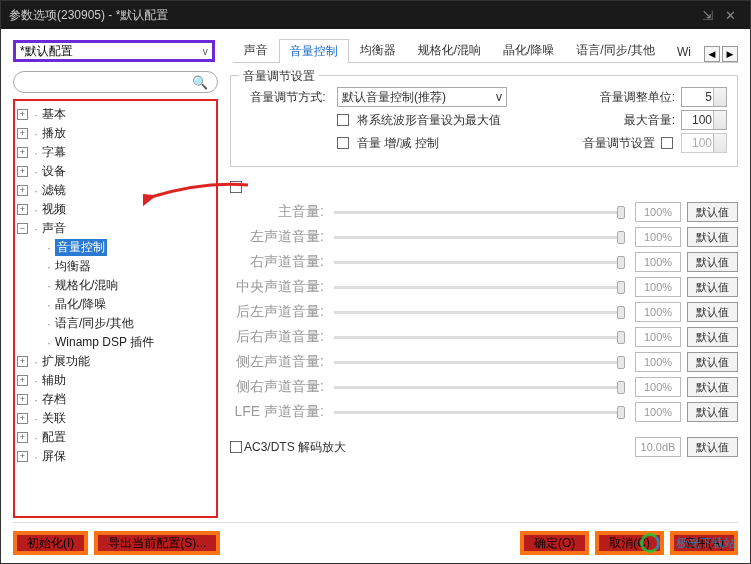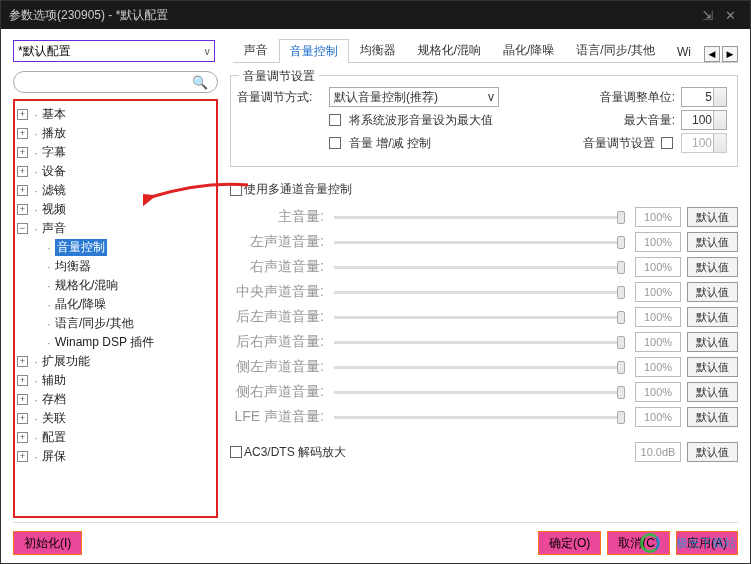--- a/index.html
+++ b/index.html
@@ -3,57 +3,57 @@
 <meta charset="utf-8">
 <style>
 * { box-sizing: border-box; margin: 0; padding: 0; font-family: "Microsoft YaHei", Arial, sans-serif; }
 body { background: #fff; width: 751px; height: 564px; overflow: hidden; }
 .window { width: 751px; height: 564px; border: 1px solid #333; display: flex; flex-direction: column; background: #fff; }
 .titlebar { background: #1a1a1a; color: #ccc; height: 28px; display: flex; align-items: center; padding: 0 8px; font-size: 12px; }
 .titlebar-spacer { flex: 1; }
 .titlebar-icon { color: #888; padding: 0 6px; font-size: 13px; cursor: pointer; }
 .content { flex: 1; display: flex; flex-direction: column; padding: 10px 12px 8px 12px; background: #fff; position: relative; }
 .top-row { display: flex; align-items: center; gap: 6px; margin-bottom: 8px; }
-.config-select { width: 205px; height: 22px; border: 1px solid #6d28d9; font-size: 12px; padding: 0 4px; display: flex; align-items: center; justify-content: space-between; background: #fff; }
+.config-select { width: 205px; height: 22px; border: 3px solid #6d28d9; font-size: 12px; padding: 0 4px; display: flex; align-items: center; justify-content: space-between; background: #fff; }
 .config-select .chev { font-size: 10px; color: #555; }
 .tabs { display: flex; flex: 1; border-bottom: 1px solid #ccc; align-items: flex-end; height: 24px; margin-left: 12px; position: relative; }
 .tab { padding: 3px 10px; font-size: 12px; border: 1px solid transparent; border-bottom: none; color: #333; cursor: pointer; white-space: nowrap; }
 .tab.active { border-color: #ccc; background: #fff; color: #1a6acc; position: relative; top: 1px; }
 .tab-nav { display: flex; margin-left: auto; }
 .tab-navbtn { width: 16px; height: 16px; border: 1px solid #999; font-size: 9px; display: flex; align-items: center; justify-content: center; background: #f5f5f5; margin-left: 2px; cursor: pointer; }
 .main-split { flex: 1; display: flex; gap: 12px; min-height: 0; }
 .left-panel { width: 205px; display: flex; flex-direction: column; }
 .search-box { height: 22px; border: 1px solid #aaa; border-radius: 11px; display: flex; align-items: center; padding: 0 8px; margin-bottom: 6px; }
 .search-box input { flex: 1; border: none; outline: none; font-size: 12px; }
 .search-box .mag { font-size: 13px; color: #555; }
 .tree-container { flex: 1; border: 2px solid #df2222; padding: 4px 2px; overflow: hidden; }
 .tree-item { font-size: 12px; color: #222; padding: 1px 0; display: flex; align-items: center; cursor: pointer; white-space: nowrap; }
 .tree-toggle { width: 11px; height: 11px; border: 1px solid #888; font-size: 9px; line-height: 9px; text-align: center; margin-right: 2px; color: #555; }
 .tree-dash { display:inline-block; width:12px; text-align:center; color:#888; }
 .tree-item.sub { padding-left: 26px; }
 .tree-item.selected span.lbl { background: #2a7ad4; color: #fff; padding: 0 2px; }
 .right-panel { flex: 1; display: flex; flex-direction: column; font-size: 12px; color: #333; min-width: 0; }
-.groupbox { border: 1px solid #ccc; margin: 4px 0 8px 0; padding: 8px 10px 10px 6px; position: relative; }
+.groupbox { border: 1px solid #ccc; margin: 4px 0 8px 0; padding: 8px 10px 10px 14px; position: relative; }
 .groupbox-title { position: absolute; top: -8px; left: 8px; background: #fff; padding: 0 4px; font-size: 12px; }
 .row { display: flex; align-items: center; margin: 3px 0; gap: 6px; }
-.row-label { text-align: left; }
+.row-label { text-align: center; }
 .select { border: 1px solid #aaa; height: 20px; display: flex; align-items: center; justify-content: space-between; padding: 0 4px; background: #fff; font-size: 12px; }
 .chk { width: 12px; height: 12px; border: 1px solid #666; display: inline-block; vertical-align: middle; margin-right: 2px; }
 .num-input { width: 46px; height: 20px; border: 1px solid #aaa; text-align: right; padding-right: 14px; position: relative; font-size: 12px; display:flex; align-items:center; justify-content:flex-end; }
 .num-input::after { content:""; position:absolute; right:0; top:0; width:12px; height:100%; border-left:1px solid #bbb; background:linear-gradient(#f5f5f5,#e5e5e5);}
 .slider-row { display: flex; align-items: center; margin: 5px 0; gap: 6px; }
 .slider-label { width: 94px; text-align: right; color: #999; font-size: 14px; }
 .slider-track { flex: 1; height: 3px; background: #ddd; position: relative; margin: 0 4px; }
 .slider-thumb { position: absolute; right: 0; top: -5px; width: 8px; height: 13px; background: #e8e8e8; border: 1px solid #aaa; border-radius: 2px; }
 .val-box { width: 46px; height: 20px; border: 1px solid #bbb; color: #999; font-size: 11px; display:flex; align-items:center; justify-content:center; }
 .btn-sm { height: 20px; border: 1px solid #999; background: #f3f3f3; font-size: 11px; padding: 1px 8px; display: flex; align-items: center; cursor: pointer; }
 .check-row { display: flex; align-items: center; margin: 6px 0 4px 0; }
 .bottom-bar { display: flex; padding-top: 8px; gap: 6px; border-top: 1px solid #ddd; margin-top: 4px; }
 .bottom-bar .spacer { flex: 1; }
-.btn { height: 24px; border: 1px solid #f97316; background: #ec4899; font-size: 12px; padding: 0 10px; display: flex; align-items: center; cursor: pointer; }
+.btn { height: 24px; border: 4px solid #f97316; background: #b91c1c; font-size: 12px; padding: 0 10px; display: flex; align-items: center; cursor: pointer; }
 .arrow { position: absolute; top: 150px; left: 142px; pointer-events: none; }
 .disabled-num { color:#aaa; border-color:#ccc; }
 .watermark { position:absolute; right:14px; bottom:10px; font-size:12px; color:#1698d6; opacity:0.8; display:flex; align-items:center; gap:16px; pointer-events:none;}
 .watermark .swirl{ width:20px;height:20px;border:3px solid #1acb3a;border-right-color:#1698d6;border-radius:50%;}
 </style>
 </head>
 <body>
 
 <div class="window">
   <div class="titlebar">
@@ -216,21 +216,20 @@
             <span>音量调节设置</span>
             <span class="chk"></span>
             <div class="num-input disabled-num">
                 <span>100</span>
               </div>
           </div>
         </div>
 
         <div class="check-row">
           <span class="chk"></span>
-          <span>使用多通道音量控制</span>
         </div>
 
         <div id="channels">
             <div class="slider-row">
               <div class="slider-label">主音量:</div>
               <div class="slider-track">
                 <div class="slider-thumb"></div>
               </div>
               <div class="val-box">100%</div>
               <div class="btn-sm">默认值</div>
@@ -306,20 +305,21 @@
           <span>AC3/DTS 解码放大</span>
           <span style="flex:1"></span>
           <div class="val-box">10.0dB</div>
           <div class="btn-sm" style="margin-left:6px">默认值</div>
         </div>
       </div>
     </div>
 
     <div class="bottom-bar">
       <div class="btn">初始化(I)</div>
+      <div class="btn">导出当前配置(S)...</div>
       <div class="spacer"></div>
       <div class="btn">确定(O)</div>
       <div class="btn">取消(C)</div>
       <div class="btn">应用(A)</div>
     </div>
 
     <svg class="arrow" width="110" height="30">
       <defs>
           <marker id="ah" markerWidth="10" markerHeight="8" refX="2" refY="4" orient="auto">
             <polygon points="10 0, 0 4, 10 8" fill="#df2222"></polygon>

